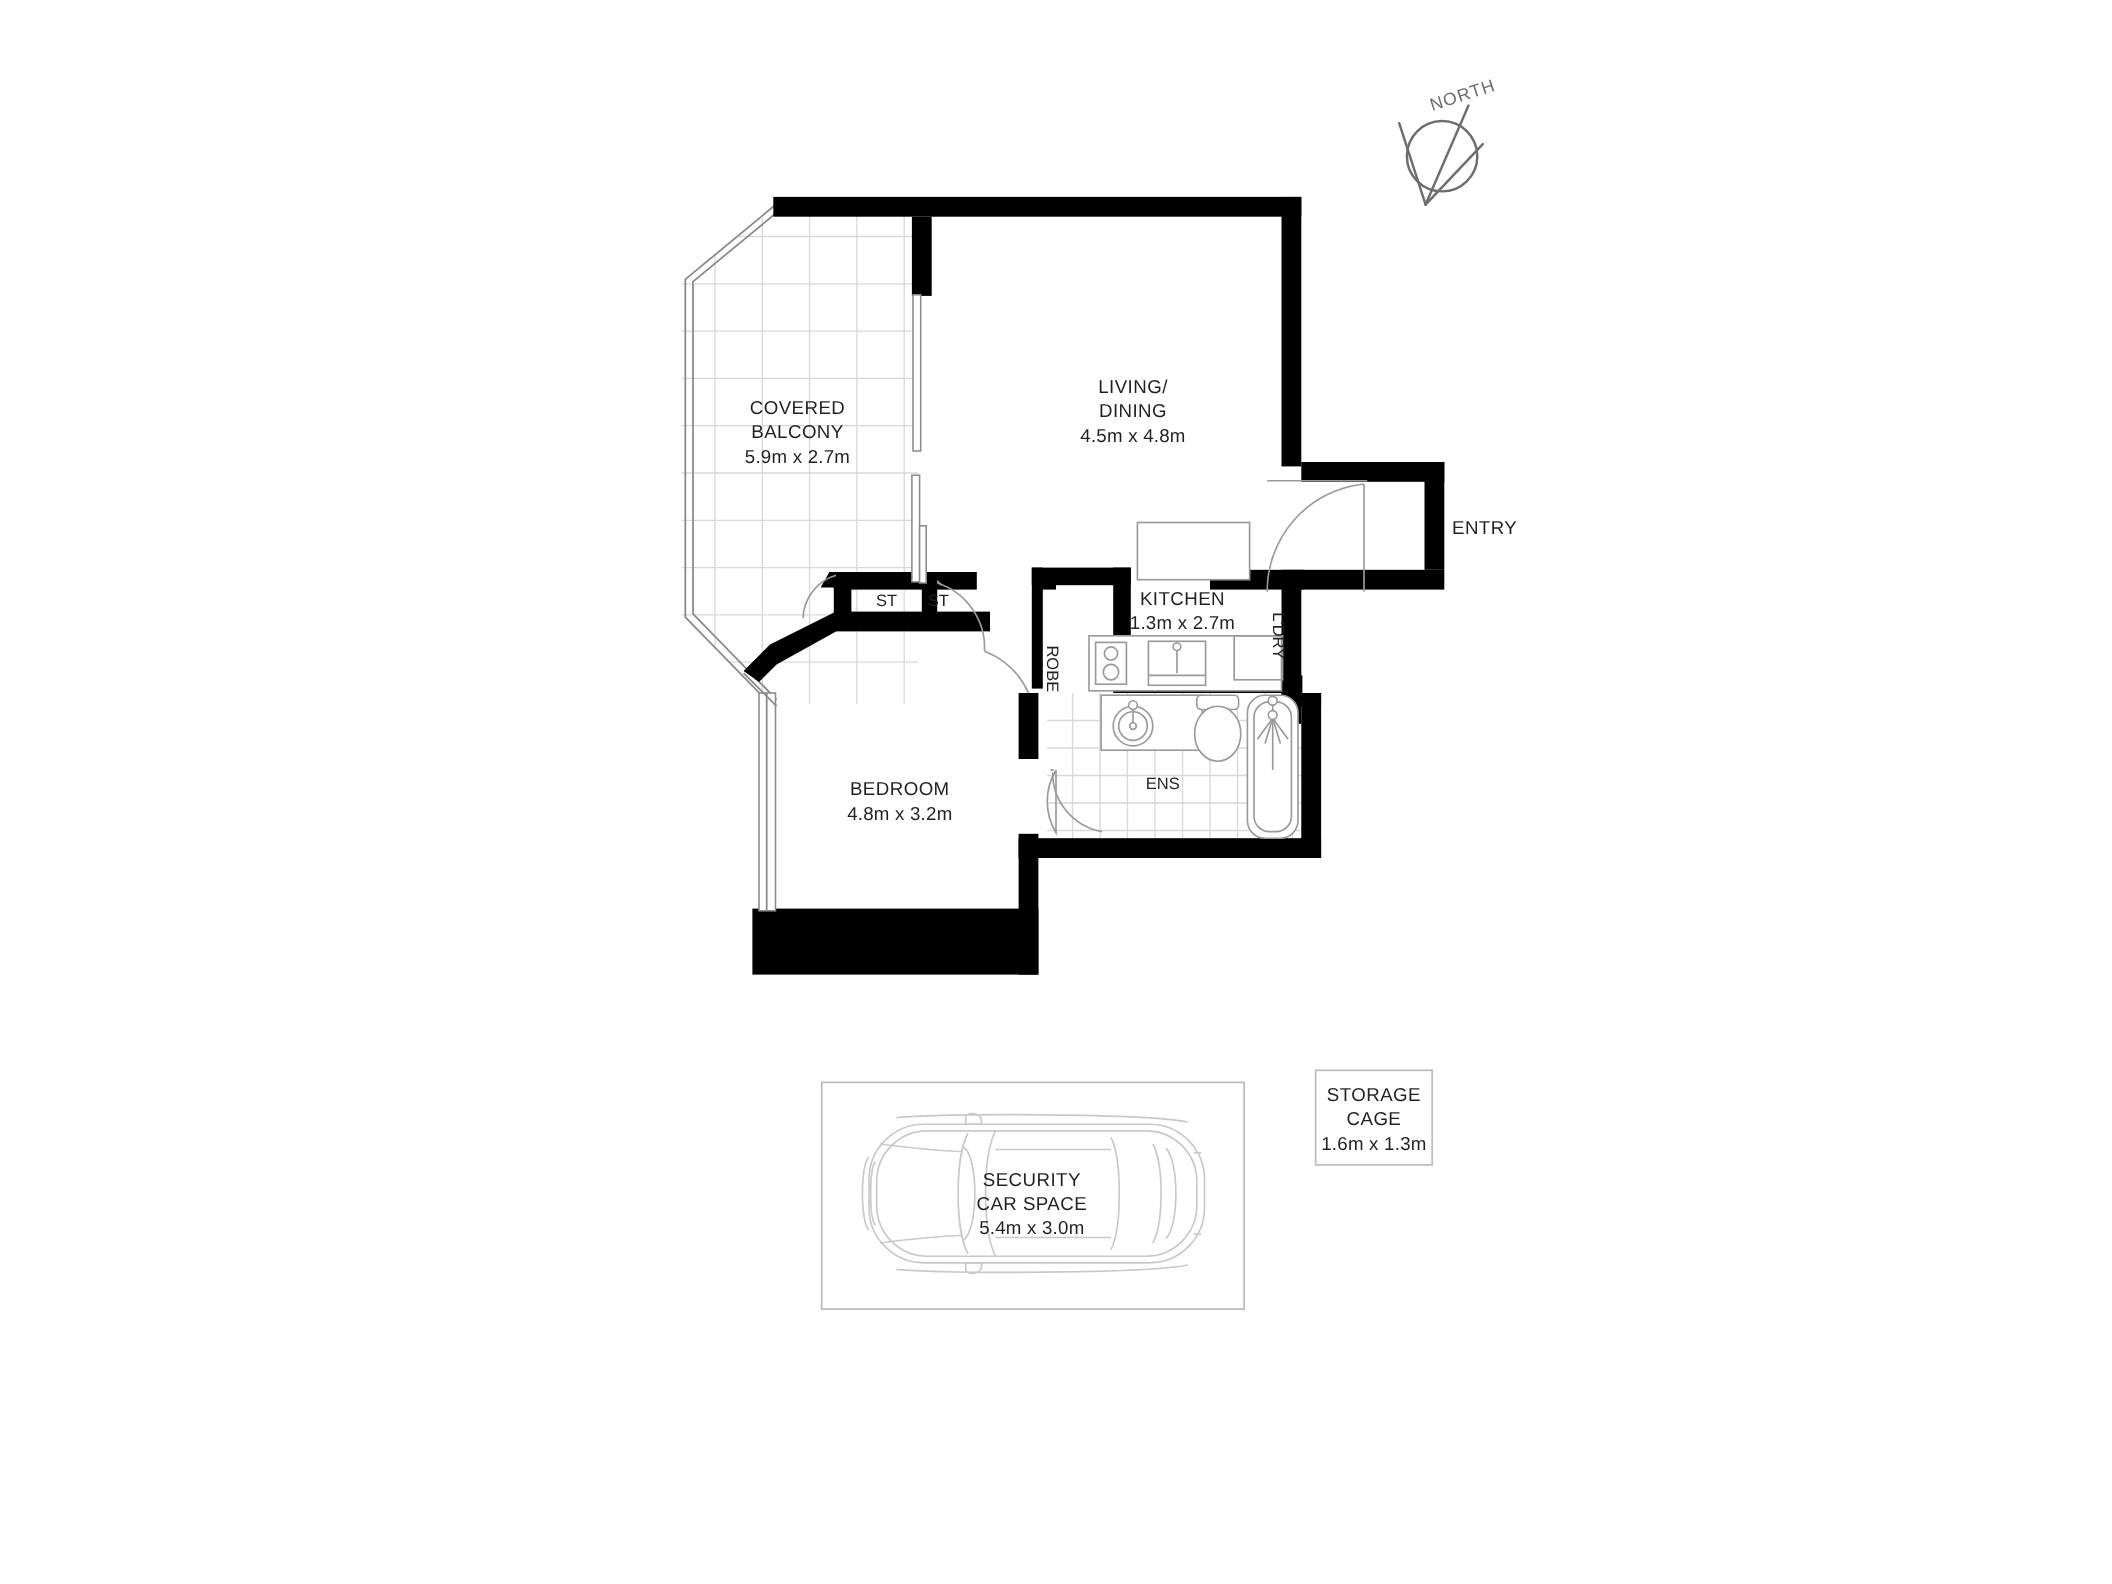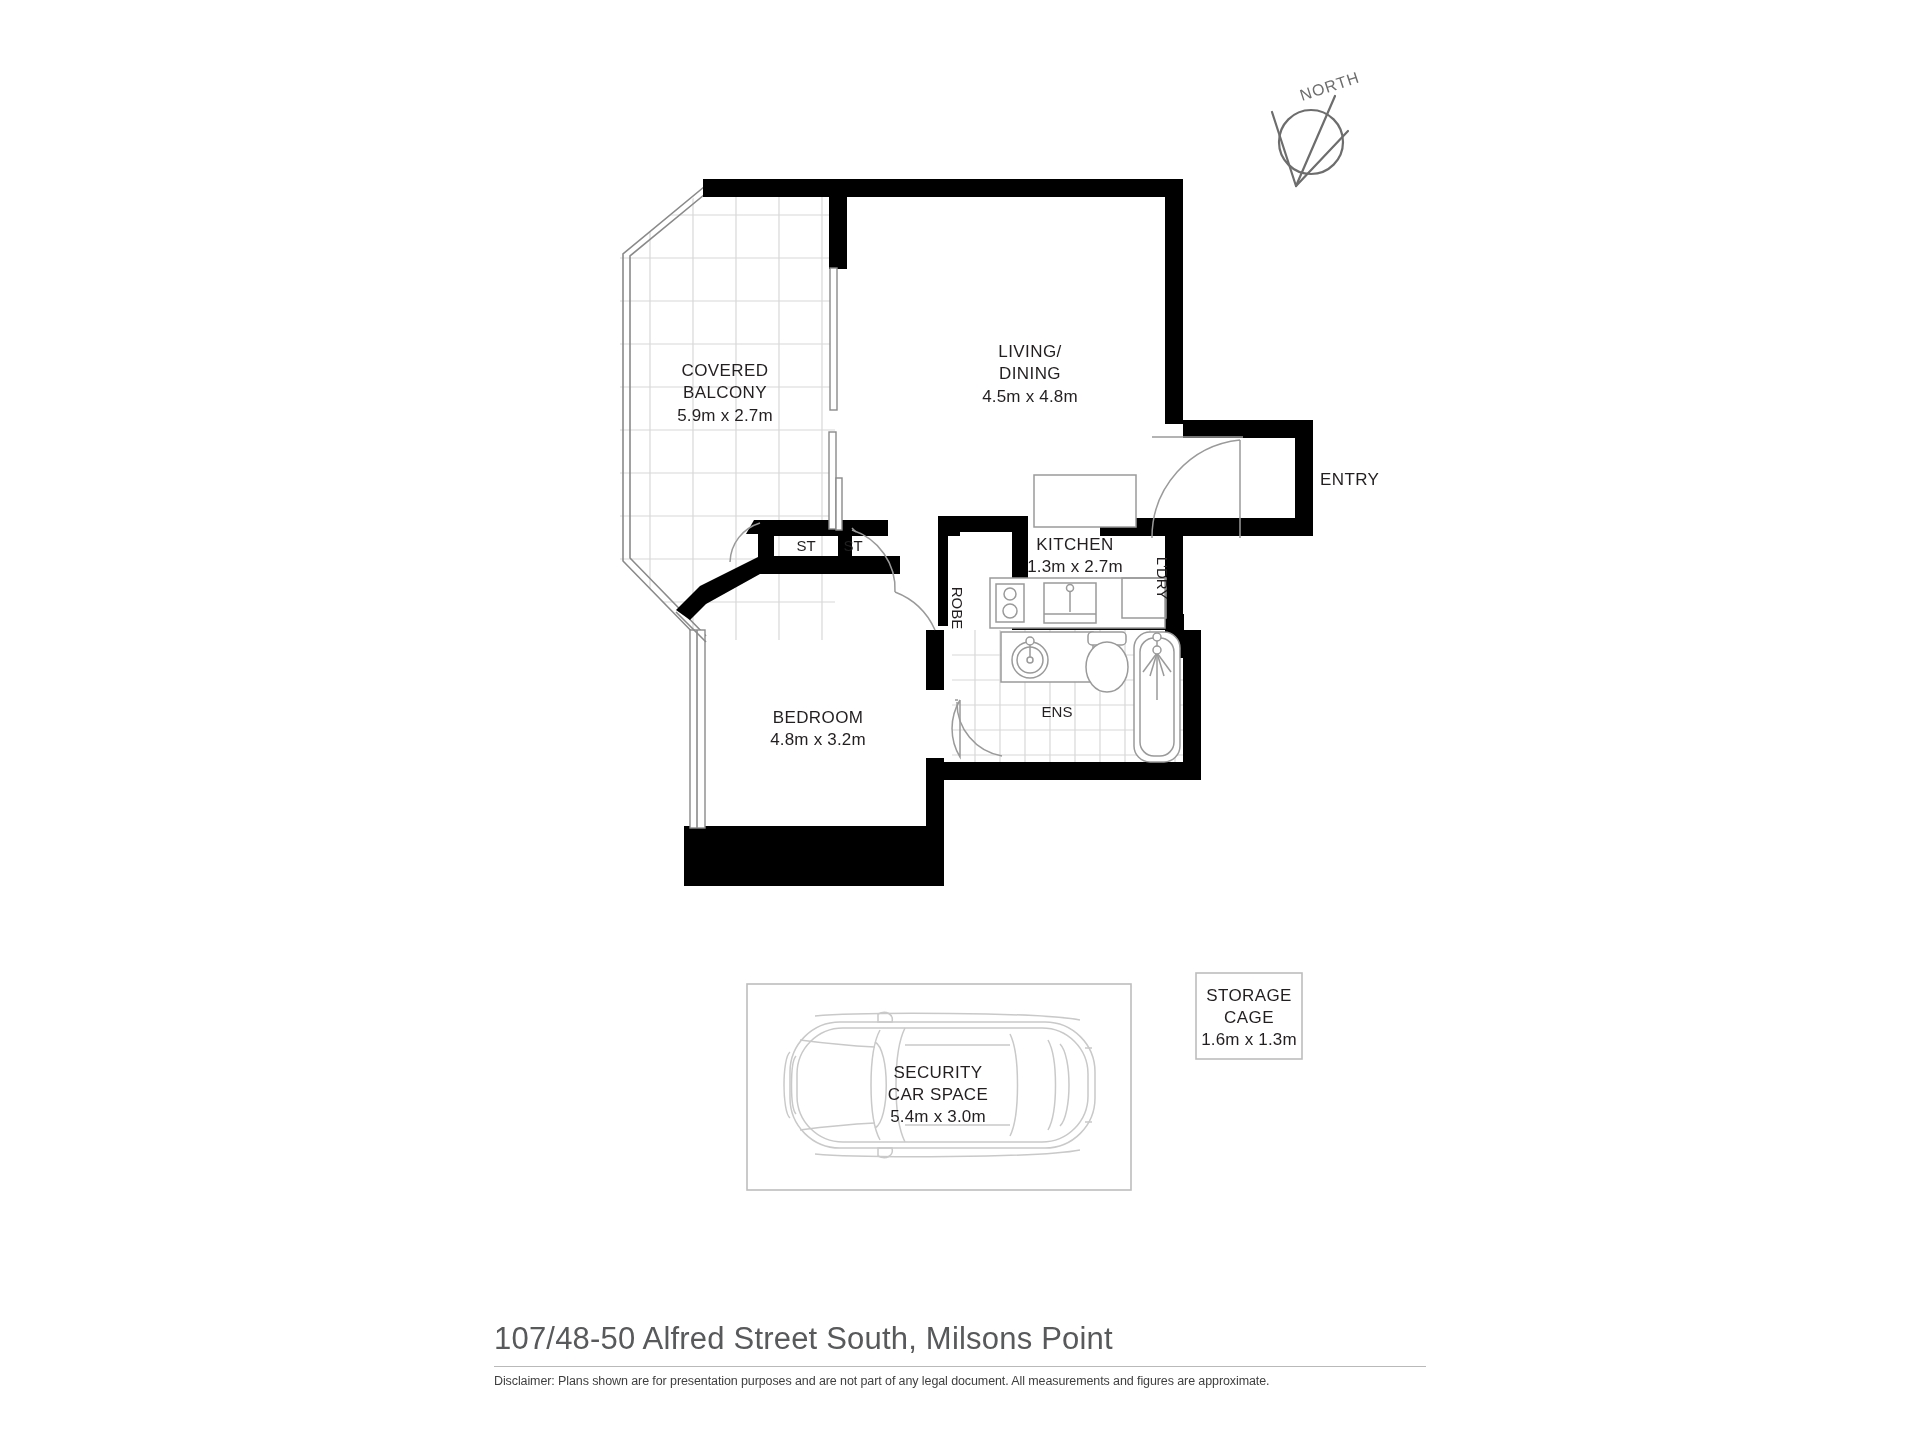--- a/index.html
+++ b/index.html
@@ -341,19 +341,14 @@
 
     <g>
       <rect class="boxline" x="1196" y="973" width="106" height="86"></rect>
       <text class="room-label" x="1249" y="1001">STORAGE</text>
       <text class="room-label" x="1249" y="1023">CAGE</text>
       <text class="room-dims" x="1249" y="1045">1.6m x 1.3m</text>
     </g>
 
   </svg>
 
-  <div id="title-block">
-    <div id="address-title">107/48-50 Alfred Street South, Milsons Point</div>
-    <div id="rule"></div>
-    <div id="disclaimer">Disclaimer: Plans shown are for presentation purposes and are not part of any legal document. All measurements and figures are approximate.</div>
-  </div>
 
 </div>
 
 </body></html>

